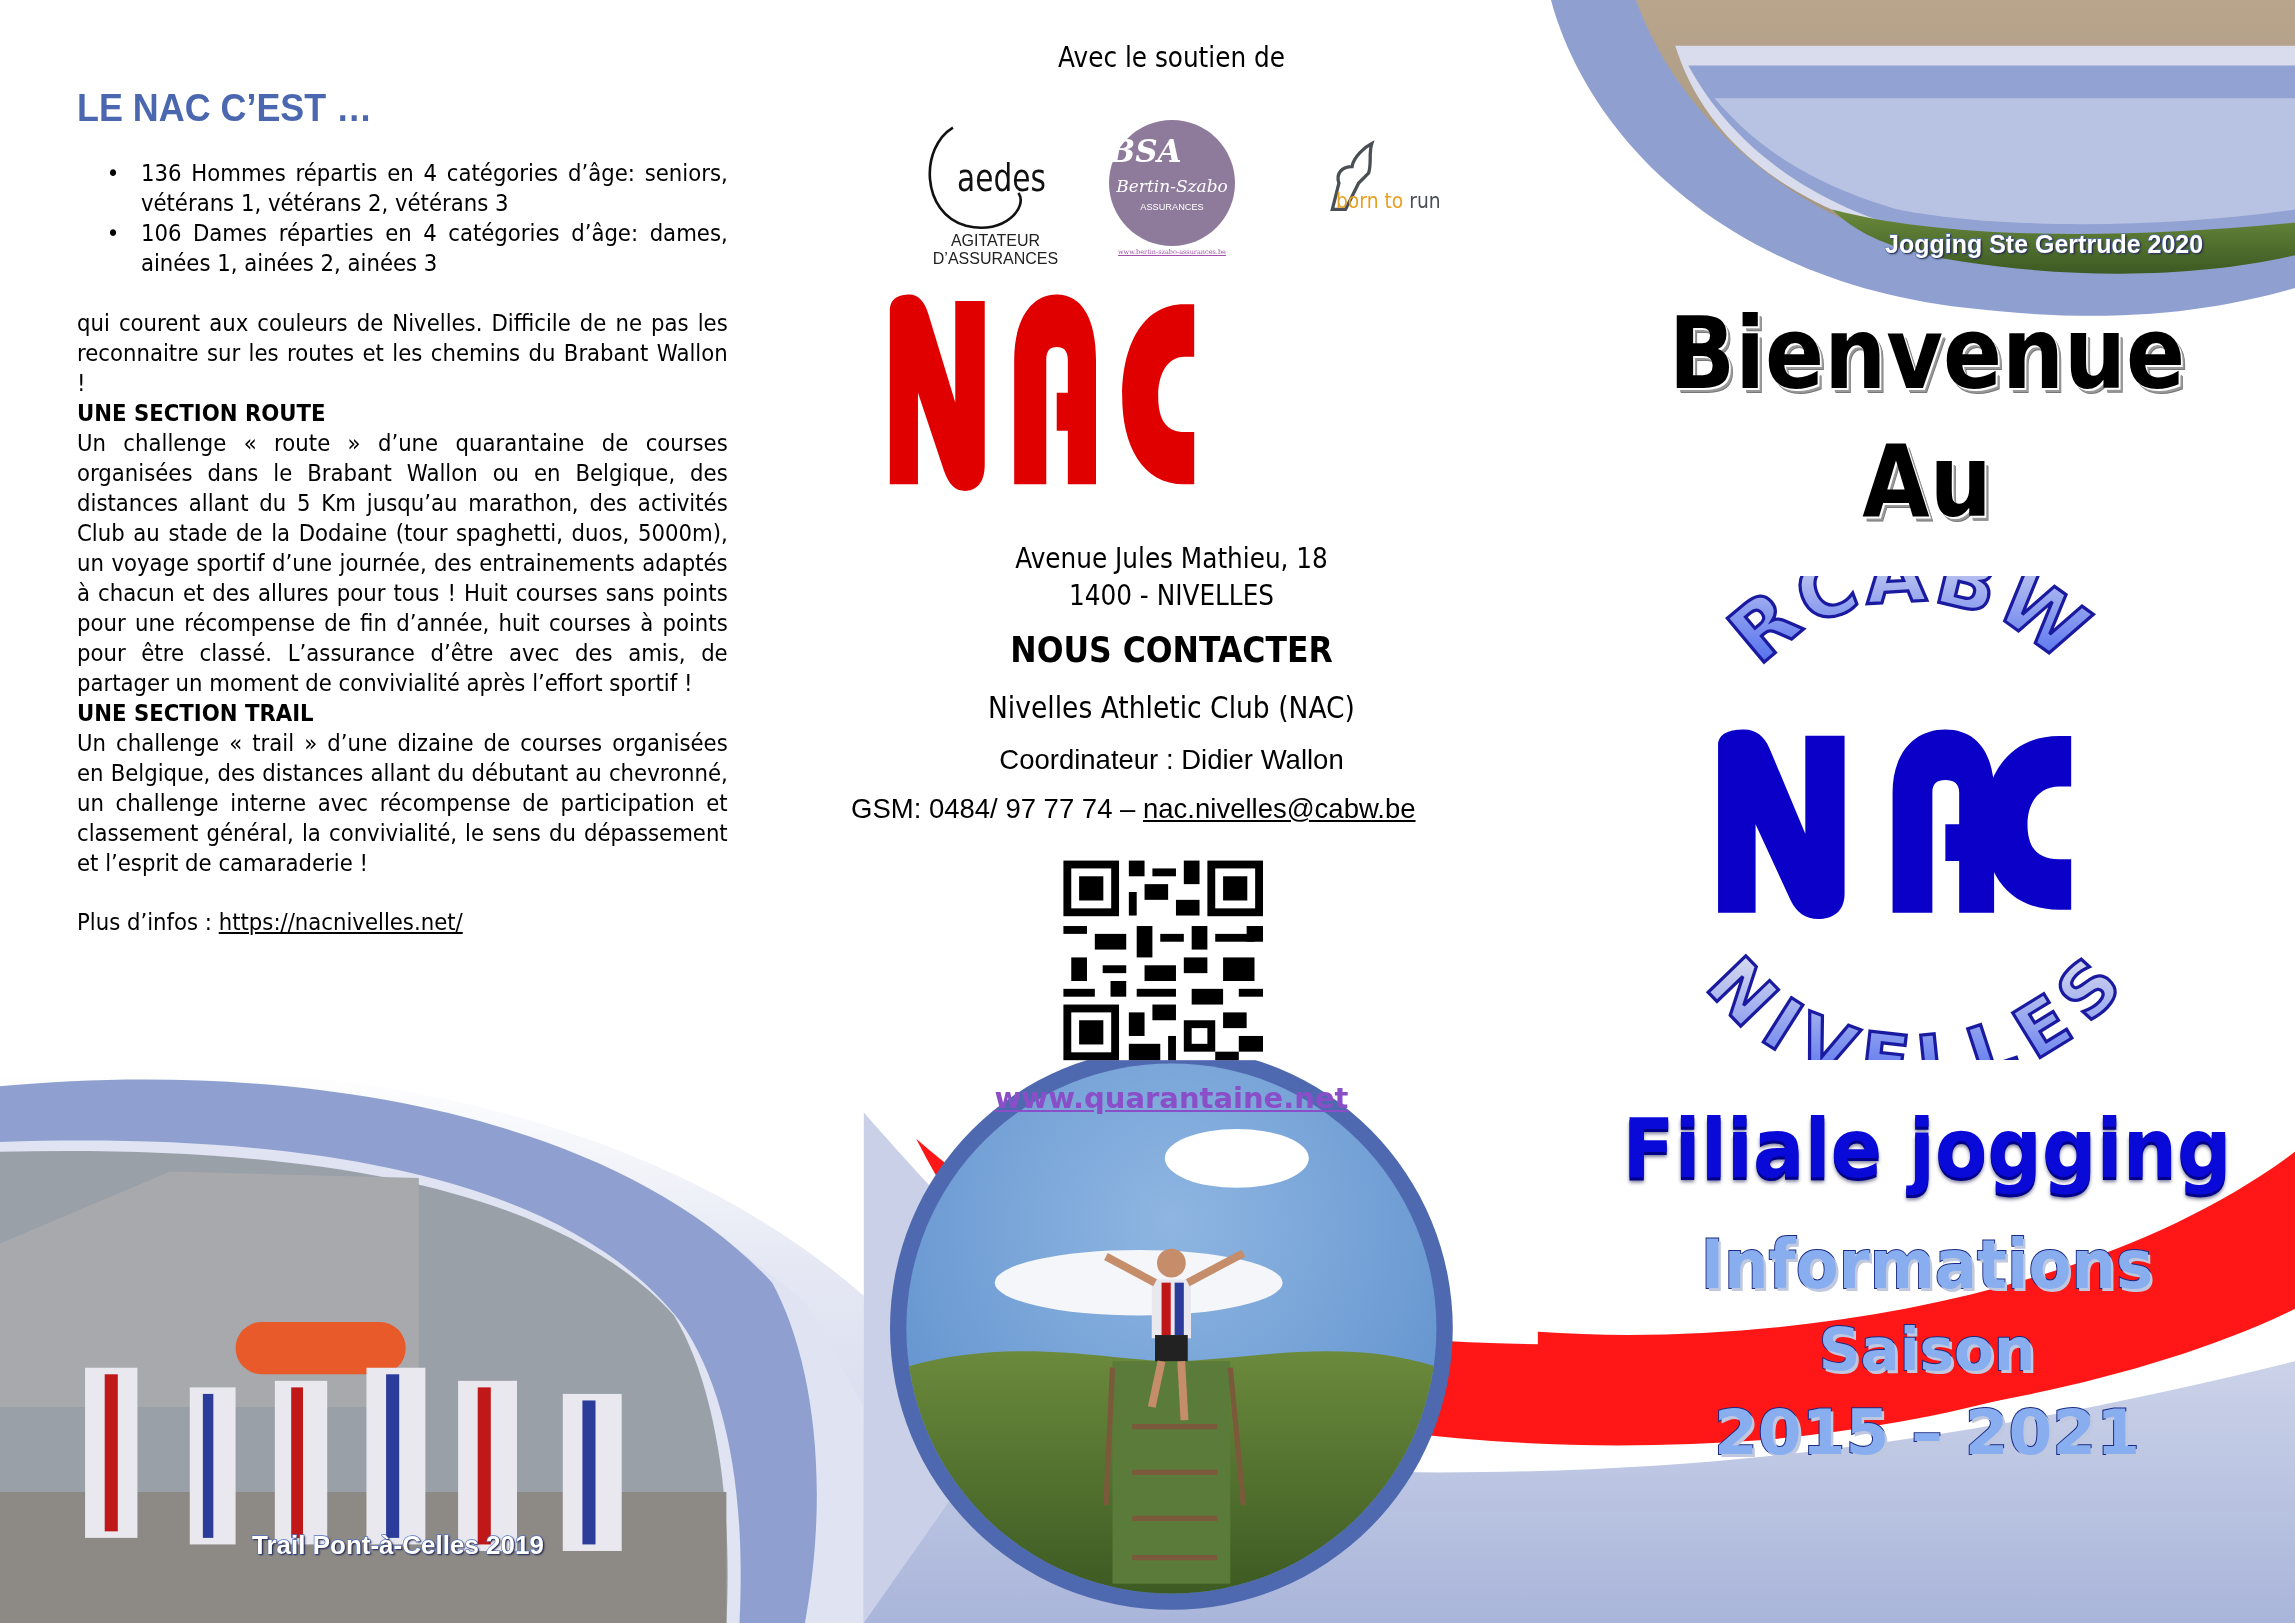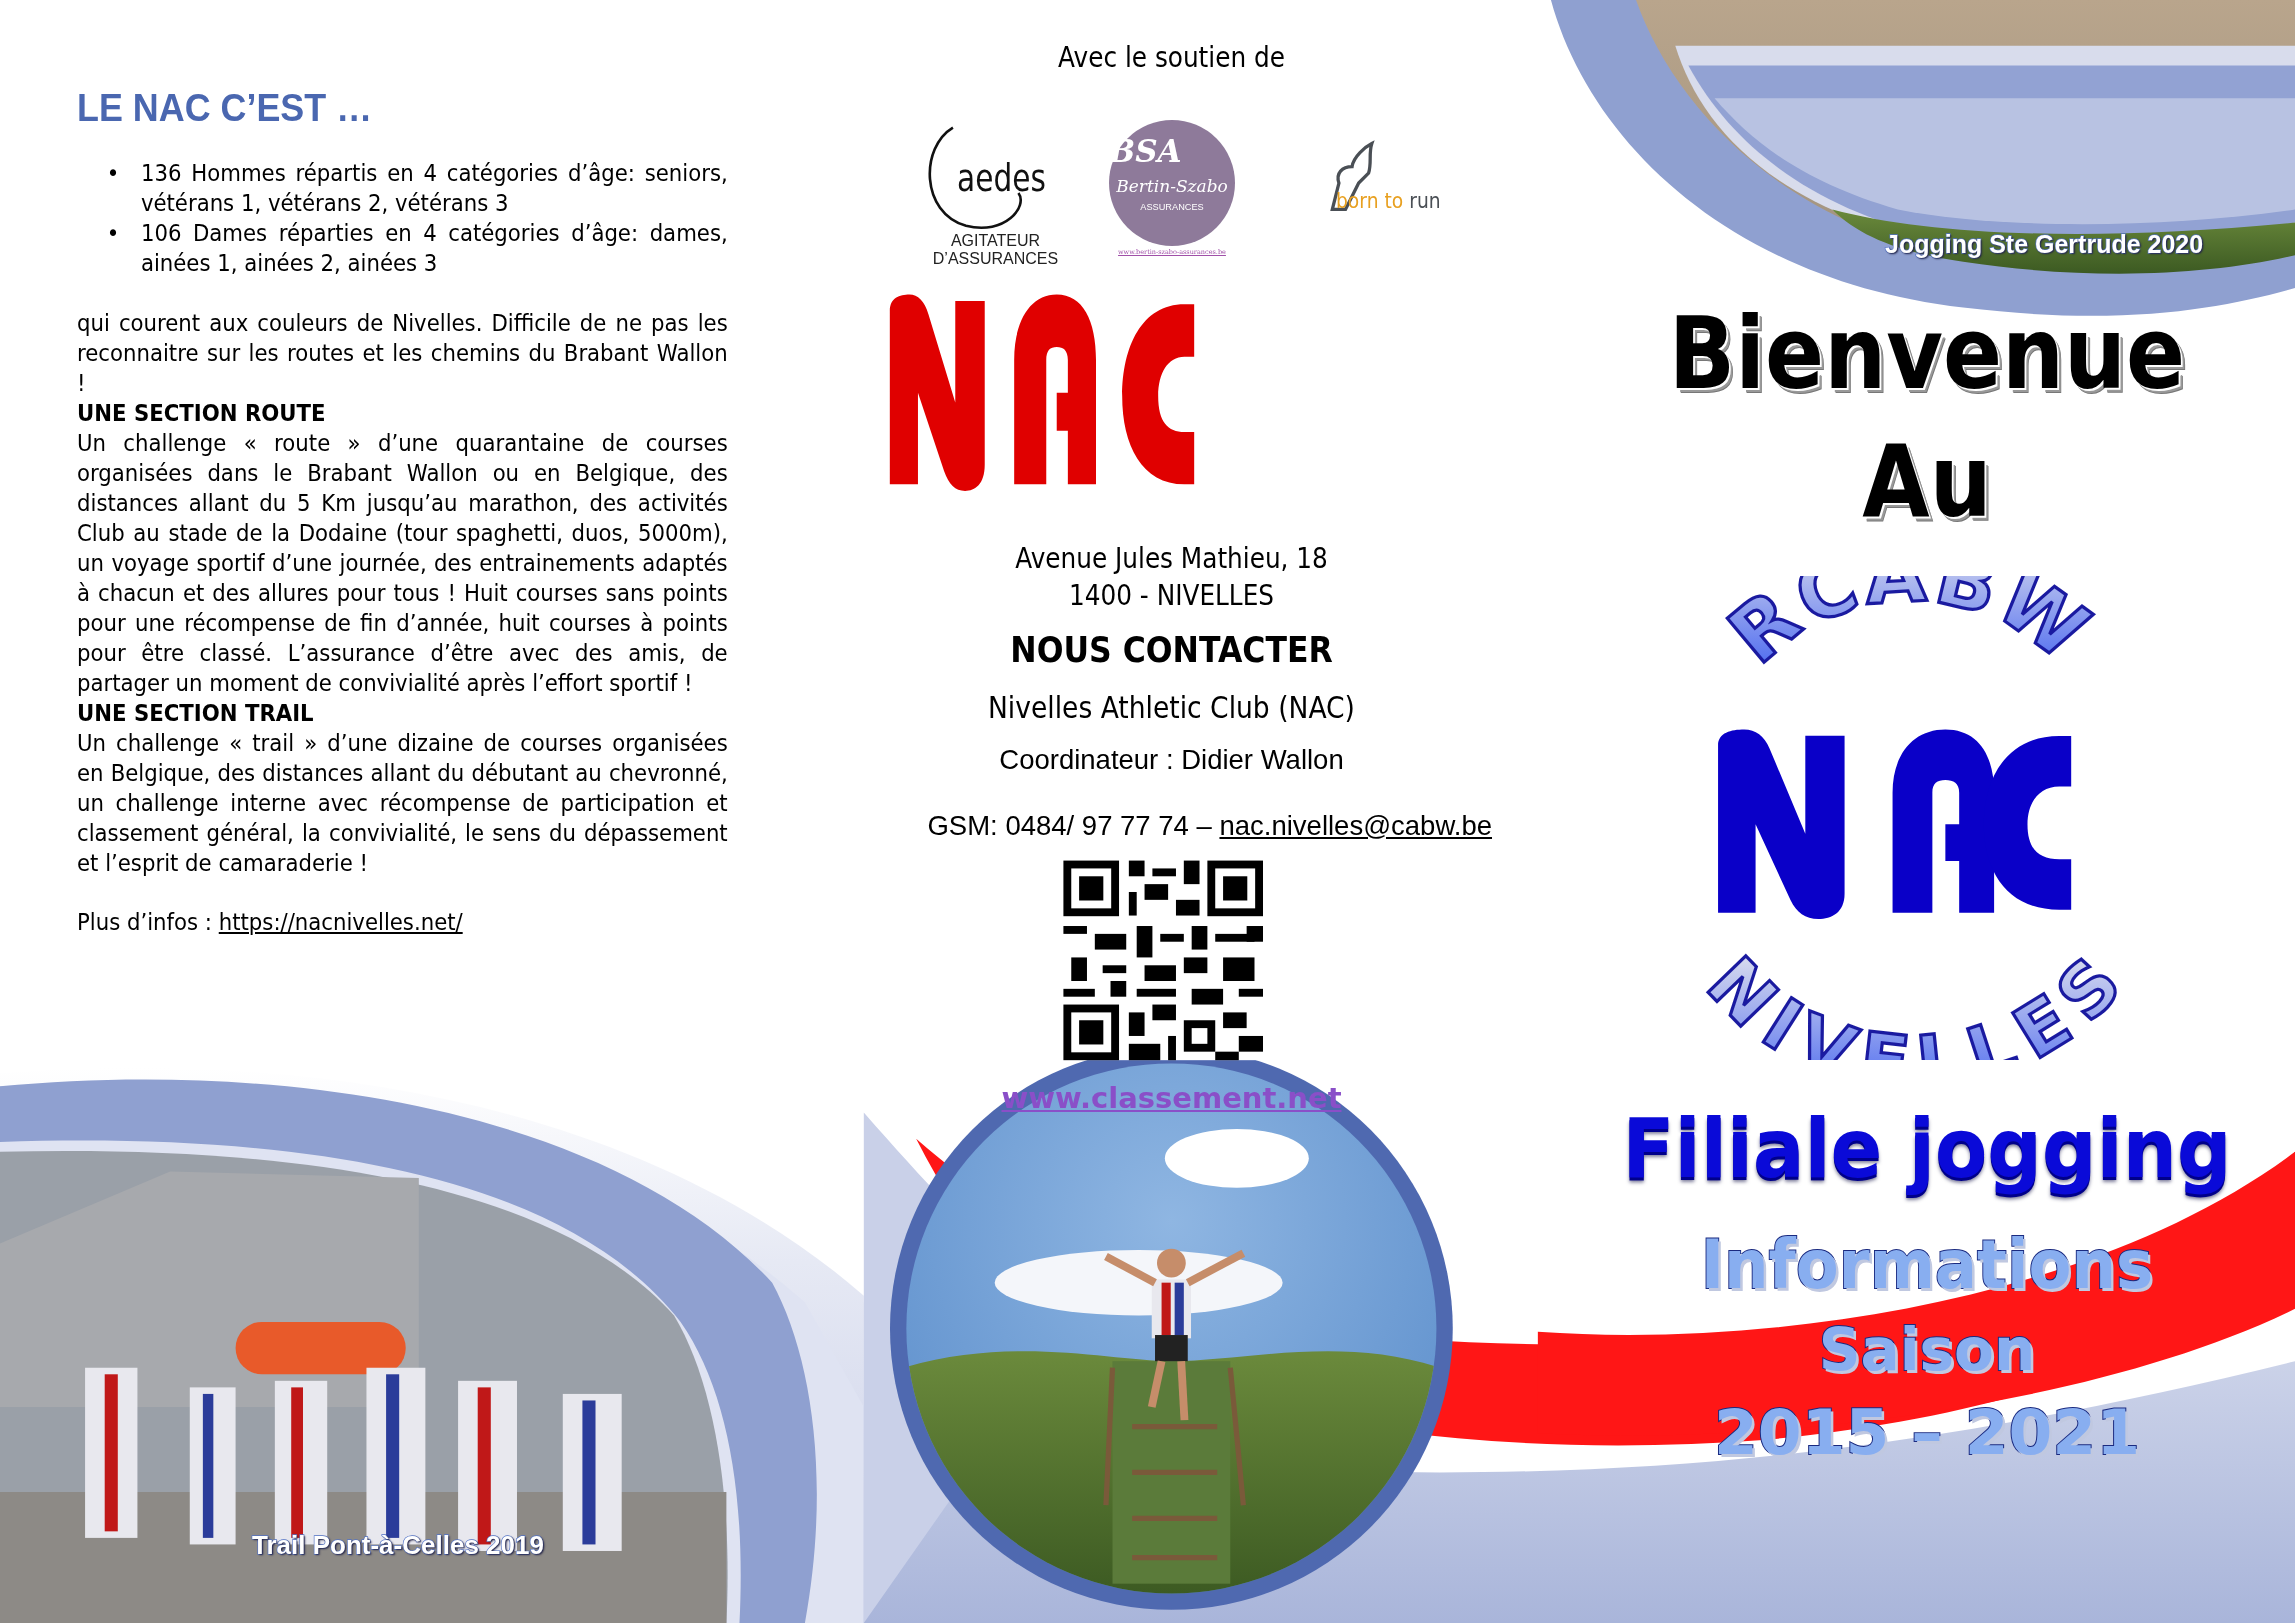--- a/index.html
+++ b/index.html
@@ -236,25 +236,25 @@
   </svg>
 </div>
 
 <div class="abs layer col-mid mid-txt" style="top:540px;line-height:37px;">
   <div>Avenue Jules Mathieu, 18</div>
   <div>1400 - NIVELLES</div>
 </div>
 <div class="abs layer col-mid nous" style="top:630px;">NOUS CONTACTER</div>
 <div class="abs layer col-mid mid-txt" style="top:691px;font-size:29.5px;">Nivelles Athletic Club (NAC)</div>
 <div class="abs layer col-mid mid-arial" style="top:744px;">Coordinateur : Didier Wallon</div>
-<div class="abs layer mid-arial" style="left:851px;top:793px;width:641px;text-align:right;margin-top:17px;">
+<div class="abs layer mid-arial" style="left:851px;top:793px;width:641px;text-align:left;">
   <span>GSM: 0484/ 97 77 74 – </span><a style="text-decoration:underline;color:#000;">nac.nivelles@cabw.be</a>
 </div>
 <div class="abs layer col-mid" style="top:1081px;">
-  <a class="web">www.classement.net</a>
+  <a class="web">www.quarantaine.net</a>
 </div>
 
 <div class="abs layer photo-label" style="left:1885px;top:230px;font-size:25px;">Jogging Ste Gertrude 2020</div>
 
 <div class="abs layer col-right bienvenue" style="top:304px;">Bienvenue</div>
 <div class="abs layer col-right bienvenue" style="top:432px;">Au</div>
 
 <div class="abs layer" style="left:1682px;top:576px;width:458px;height:484px;">
   <svg width="458" height="484" viewBox="0 0 700 740">
     <defs>

